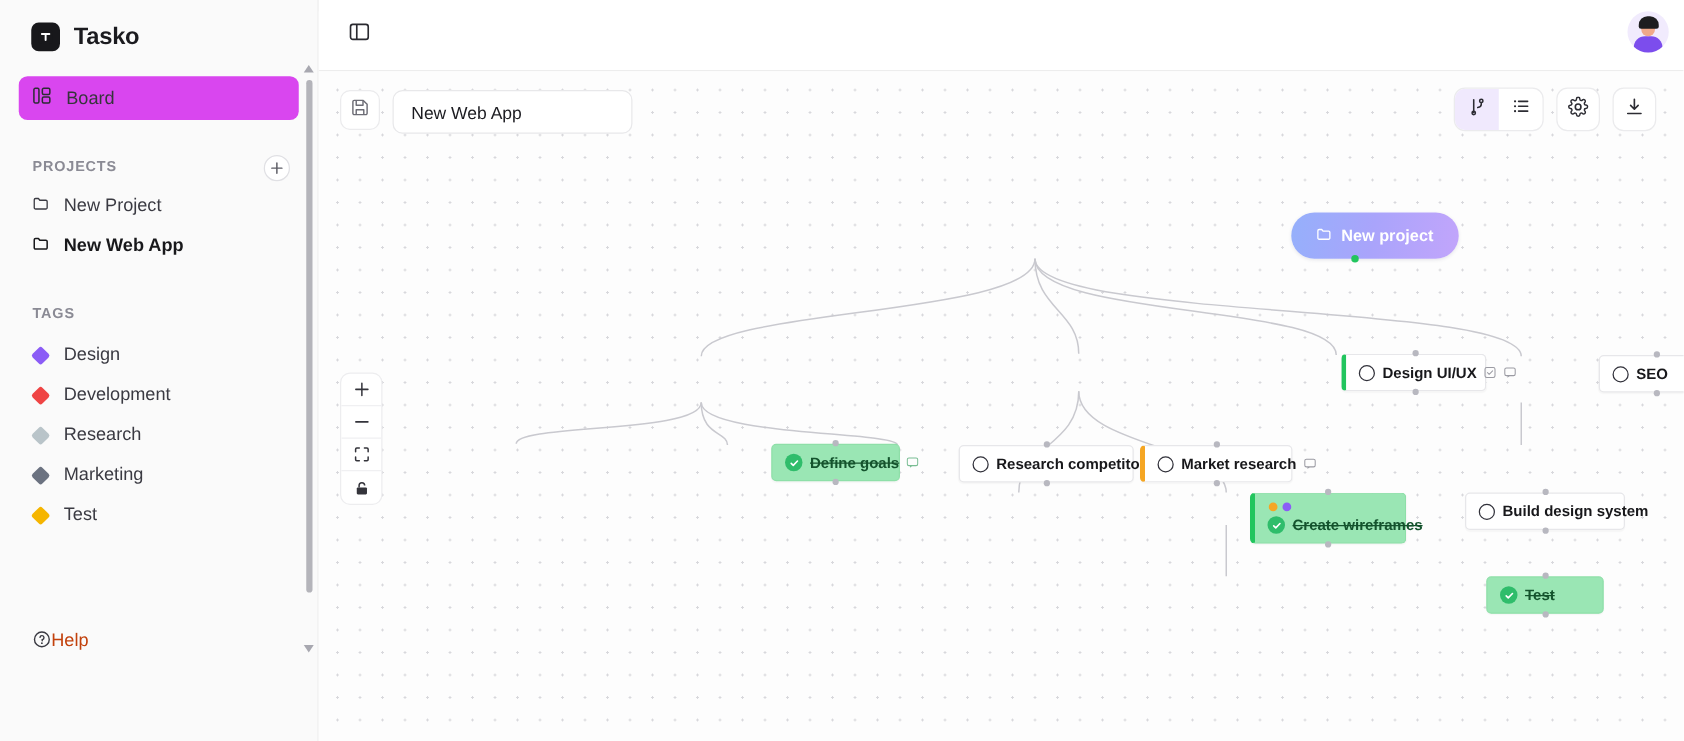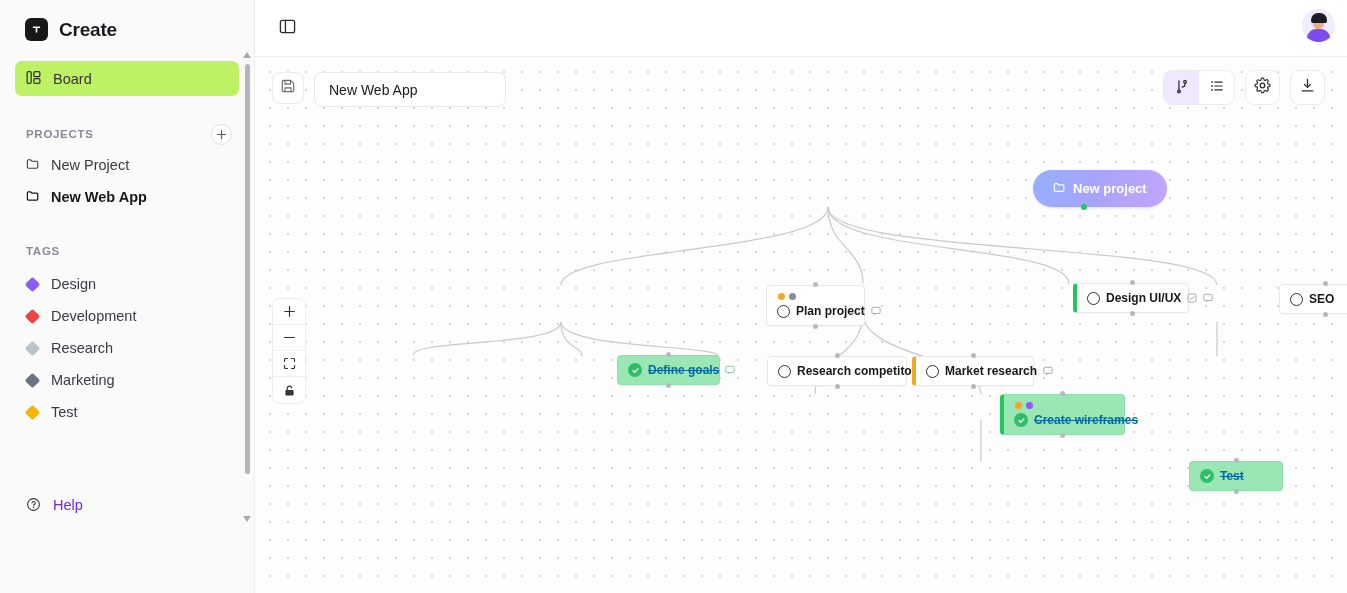--- a/index.html
+++ b/index.html
@@ -23,21 +23,21 @@
     color: #fff; font-size: 13px; font-weight: bold; line-height: 1;
   }
   .brand-name { font-size: 19px; font-weight: bold; color: #1b1b1f; letter-spacing: -0.2px; }
 
   .nav-main { margin-top: 20px; padding: 0 15px; }
   .nav-item {
     display: flex; align-items: center; gap: 12px;
     height: 35px; padding: 0 11px; border-radius: 7px;
     font-size: 14.5px; color: #35353b; cursor: pointer;
   }
-  .nav-item.active { background: #bef264; }
+  .nav-item.active { background: #d946ef; }
 
   .section-head {
     display: flex; align-items: center; justify-content: space-between;
     padding: 0 22px 0 26px; margin-top: 29px; height: 18px;
   }
   .section-title { font-size: 11.5px; font-weight: bold; letter-spacing: 0.7px; color: #8a8a94; }
   .add-btn {
     width: 21px; height: 21px; border-radius: 50%;
     border: 1px solid #e0e0e4; background: #fff; color: #6c6c76;
     display: flex; align-items: center; justify-content: center;
@@ -55,22 +55,22 @@
   .tag-list { margin-top: 8px; padding: 0 15px; }
   .tag-item {
     display: flex; align-items: center; gap: 13px;
     height: 32px; padding: 0 12px; border-radius: 7px;
     font-size: 14.5px; color: #3a3a42; cursor: pointer;
   }
   .diamond { width: 11px; height: 11px; transform: rotate(45deg); border-radius: 2px; flex: 0 0 11px; }
 
   .help-row {
     position: absolute; left: 15px; bottom: 64px;
-    display: flex; gap: 12px;
-    padding: 0 11px; height: 32px; font-size: 14.5px; color: #6d28d9; cursor: pointer;
+    display: flex; align-items: center; 
+    padding: 0 11px; height: 32px; font-size: 14.5px; color: #c2410c; cursor: pointer;
   }
   .user-row {
     position: absolute; left: 0; right: 0; bottom: 12px;
     display: flex; align-items: center; gap: 11px; padding: 0 20px 0 22px;
   }
   .avatar-sm {
     width: 27px; height: 27px; border-radius: 50%; background: #f1ebfd;
     position: relative; overflow: hidden; flex: 0 0 27px;
   }
   .av-hair { position: absolute; left: 7px; top: 3px; width: 13px; height: 8px;
@@ -174,21 +174,21 @@
     background: #fff; border: 1px solid #e7e7ea; border-radius: 4px;
     padding: 7px 10px 7px 10px; min-height: 30px;
     display: flex; flex-direction: column; justify-content: center; gap: 4px;
     box-shadow: 0 1px 1px rgba(0,0,0,.03);
   }
   .node-card.done { background: #9ae6b4; border-color: #8edfa8; }
   .node-card.lb-green { border-left: 4px solid #22c55e; }
   .node-card.lb-orange { border-left: 4px solid #f5a623; text-align: right; }
   .node-row { display: flex; align-items: center; gap: 6px; }
   .node-label { font-size: 12px; font-weight: bold; color: #18181b; white-space: nowrap; }
-  .done .node-label { color: #0369a1; text-decoration: line-through; font-weight: bold; }
+  .done .node-label { color: #14532d; text-decoration: line-through; font-weight: bold; }
   .checkbox { width: 13px; height: 13px; border: 1.6px solid #31313a; border-radius: 50%; flex: 0 0 13px; }
   .check-done {
     width: 14px; height: 14px; border-radius: 50%; background: #2fbd6b; flex: 0 0 14px;
     display: flex; align-items: center; justify-content: center;
   }
   .check-done svg { display: block; }
   .dots { display: flex; gap: 4px; padding-left: 1px; }
   .dot { width: 7px; height: 7px; border-radius: 50%; }
   .mini-icon { color: #9b9ba3; display: flex; align-items: center; }
   .done .mini-icon { color: #79bd93; }
@@ -207,21 +207,21 @@
 
   <aside class="sidebar">
 
     <div class="brand">
       <div class="brand-logo">
         <svg width="13" height="13" viewBox="0 0 16 16" fill="none" aria-hidden="true">
           <rect x="1" y="1" width="14" height="14" rx="3.5" fill="#18181b"></rect>
           <path d="M4.3 5.2h7.4M8 5.2v5.8" stroke="#fff" stroke-width="1.9" stroke-linecap="round"></path>
         </svg>
       </div>
-      <div class="brand-name">Create</div>
+      <div class="brand-name">Tasko</div>
     </div>
 
     <nav class="nav-main">
       <div class="nav-item active">
         <span>
           <svg width="15" height="15" viewBox="0 0 16 16" fill="none">
             <rect x="1.2" y="1.8" width="4.3" height="12.4" rx="1.2" stroke="#2d2d34" stroke-width="1.3"></rect>
             <rect x="8.4" y="1.8" width="6.4" height="5.2" rx="1.2" stroke="#2d2d34" stroke-width="1.3"></rect>
             <rect x="8.4" y="9.2" width="6.4" height="5" rx="1.2" stroke="#2d2d34" stroke-width="1.3"></rect>
           </svg>
@@ -444,40 +444,20 @@
           <span>
             <svg width="13" height="13" viewBox="0 0 16 16" fill="none">
                 <path d="M1.6 4.4a1.2 1.2 0 0 1 1.2-1.2h2.6l1.3 1.6h5.5a1.2 1.2 0 0 1 1.2 1.2v5.6a1.2 1.2 0 0 1-1.2 1.2H2.8a1.2 1.2 0 0 1-1.2-1.2z" stroke="#fff" stroke-width="1.3" stroke-linejoin="round"></path>
               </svg>
           </span>
           <span>New project</span>
         </div>
         <i class="handle green" style="left:48px; bottom:-3px;"></i>
       </div>
 
-      <div class="node" style="left:511px; top:228px;">
-        <div class="node-card" style="width:99px;">
-          <div class="dots">
-            <i class="dot" style="background:#f5a623"></i>
-            <i class="dot" style="background:#8b8b93"></i>
-          </div>
-          <div class="node-row">
-            <i class="checkbox"></i>
-            <span class="node-label">Plan project</span>
-            <span class="mini-icon">
-              <svg width="10" height="10" viewBox="0 0 12 12" fill="none">
-                  <rect x="1" y="1.6" width="10" height="7.4" rx="1.6" stroke="currentColor" stroke-width="1"></rect>
-                  <path d="M3.6 9v2l2.3-2" fill="currentColor"></path>
-                </svg>
-            </span>
-          </div>
-        </div>
-        <i class="handle" style="left:47px; top:-3px;"></i>
-        <i class="handle" style="left:47px; bottom:-3px;"></i>
-      </div>
 
       <div class="node" style="left:818px; top:226px;">
         <div class="node-card lb-green" style="width:116px; min-height:30px;">
           <div class="node-row">
             <i class="checkbox"></i>
             <span class="node-label">Design UI/UX</span>
             <span class="mini-icon">
               <svg width="10" height="10" viewBox="0 0 12 12" fill="none">
                   <rect x="1.2" y="1.2" width="9.6" height="9.6" rx="1.6" stroke="currentColor" stroke-width="1"></rect>
                   <path d="M3.6 6.1 5.2 7.7 8.5 4.4" stroke="currentColor" stroke-width="1" stroke-linecap="round" stroke-linejoin="round"></path>
@@ -567,20 +547,30 @@
                   <path d="M2.6 6.2 4.8 8.4 9.3 3.8" stroke="#fff" stroke-width="1.7" stroke-linecap="round" stroke-linejoin="round"></path>
                 </svg>
             </span>
             <span class="node-label">Create wireframes</span>
           </div>
         </div>
         <i class="handle" style="left:60px; top:-3px;"></i>
         <i class="handle" style="left:60px; bottom:-3px;"></i>
       </div>
 
+      <div class="node" style="left:917px; top:337px;">
+        <div class="node-card" style="width:128px; min-height:26px;">
+          <div class="node-row">
+            <i class="checkbox"></i>
+            <span class="node-label">Build design system</span>
+          </div>
+        </div>
+        <i class="handle" style="left:62px; top:-3px;"></i>
+        <i class="handle" style="left:62px; bottom:-3px;"></i>
+      </div>
 
       <div class="node" style="left:934px; top:404px;">
         <div class="node-card done" style="width:94px; min-height:26px;">
           <div class="node-row">
             <span class="check-done">
               <svg width="9" height="9" viewBox="0 0 12 12" fill="none">
                   <path d="M2.6 6.2 4.8 8.4 9.3 3.8" stroke="#fff" stroke-width="1.7" stroke-linecap="round" stroke-linejoin="round"></path>
                 </svg>
             </span>
             <span class="node-label">Test</span>

